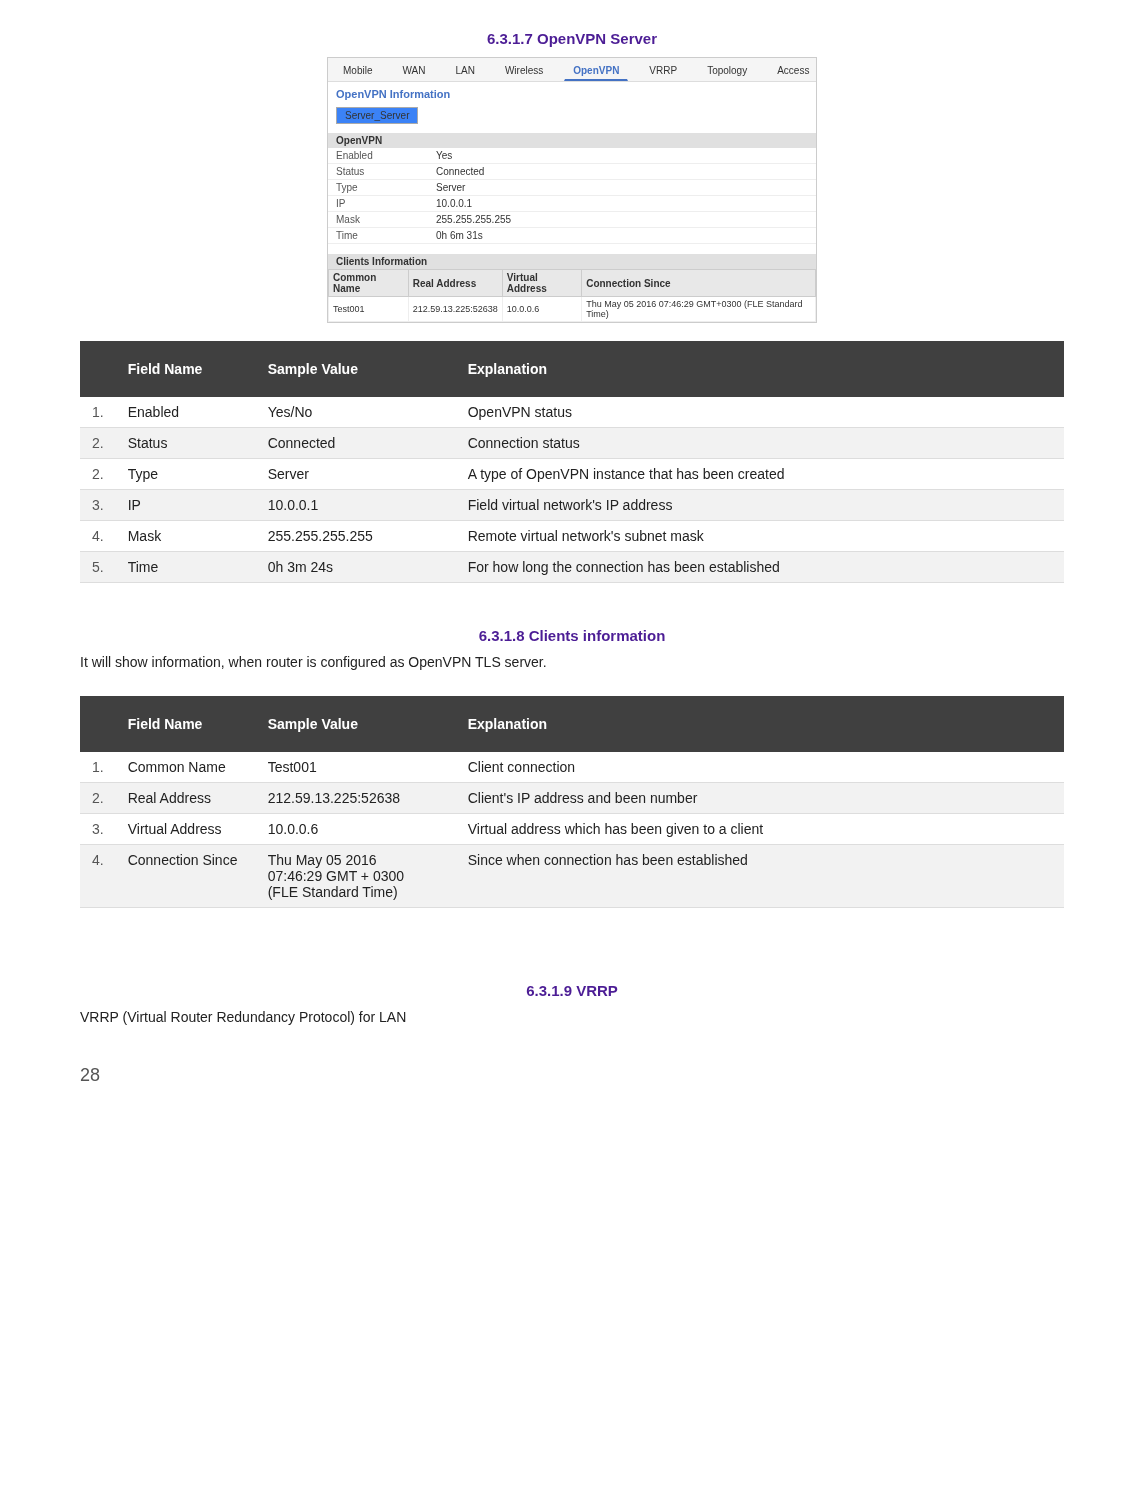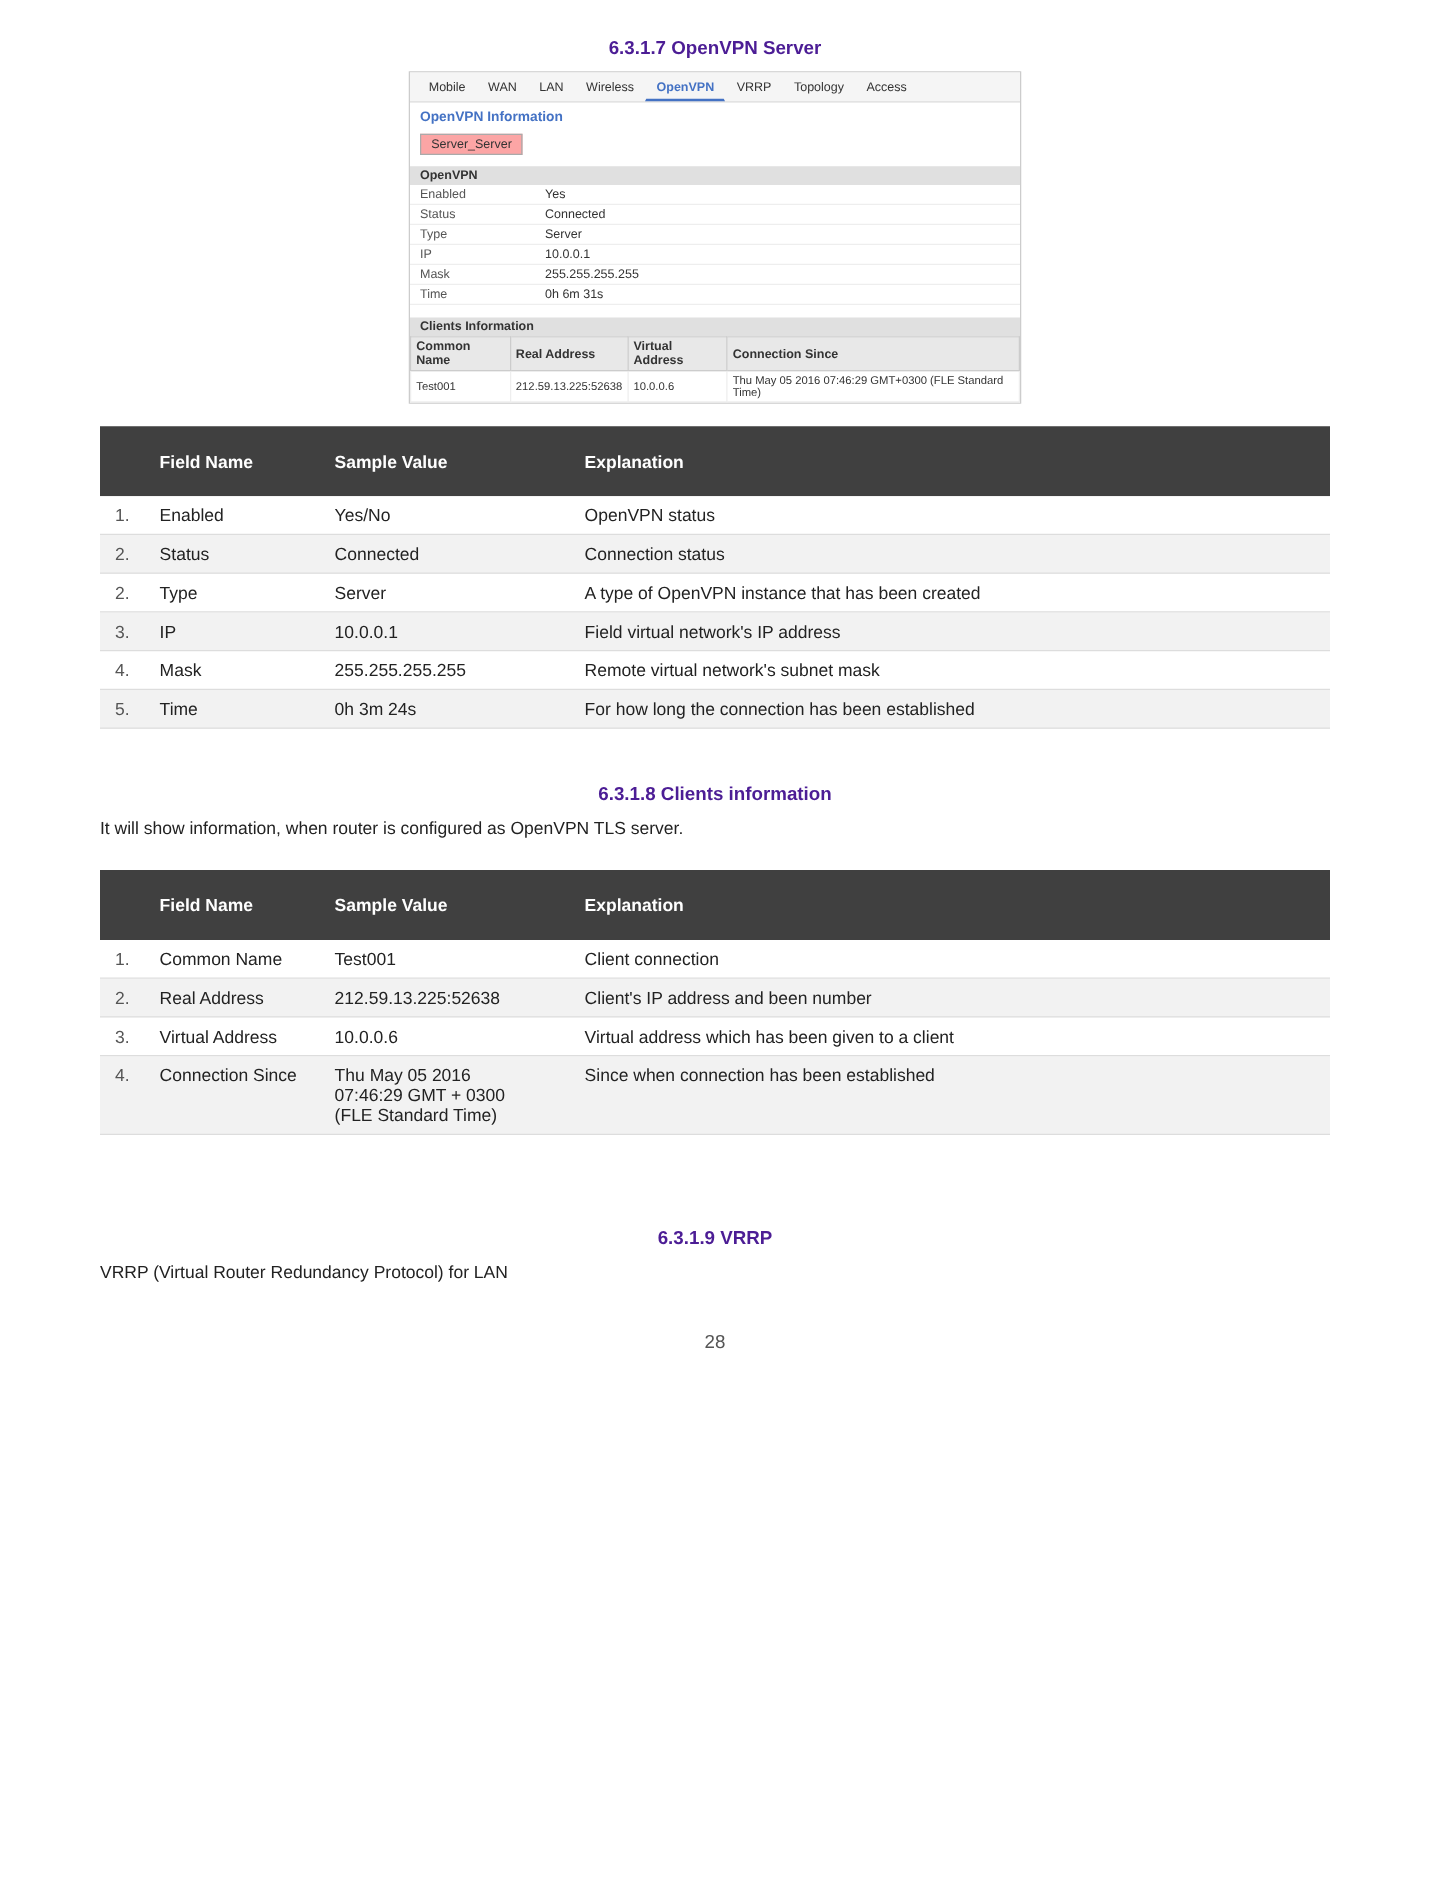--- a/index.html
+++ b/index.html
@@ -35,21 +35,21 @@
       border: 1px solid #ccc;
       width: 490px;
       background: #fff;
       font-size: 10px;
       color: #333;
     }
     .sc-nav {
       background: #f5f5f5;
       border-bottom: 1px solid #ddd;
       display: flex;
-      gap: 0;
+      gap: 12px;
       padding: 3px 6px 0 6px;
     }
     .sc-nav-tab {
       padding: 3px 8px;
       font-size: 10px;
       color: #333;
       border: 1px solid transparent;
       cursor: pointer;
     }
     .sc-nav-tab.active {
@@ -64,21 +64,21 @@
       padding: 6px 8px 4px 8px;
     }
     .sc-subtab-row {
       padding: 3px 8px;
     }
     .sc-subtab {
       border: 1px solid #aaa;
       padding: 2px 8px;
       font-size: 10px;
       display: inline-block;
-      background: #fca5a5;
+      background: #3b82f6;
     }
     .sc-section-label {
       background: #e0e0e0;
       padding: 2px 8px;
       font-size: 10px;
       font-weight: bold;
       margin-top: 6px;
     }
     .sc-table {
       width: 100%;
@@ -139,23 +139,23 @@
     .row-num {
       width: 30px;
       text-align: center;
       color: #555;
     }
     .col-field { width: 140px; }
     .col-sample { width: 200px; }
     .col-explain { }
 
     .page-num {
-      text-align: center;
+      text-align: left;
       color: #555;
-      font-size: 15px;
+      font-size: 18px;
       margin-top: 40px;
     }
 
     .spacer { height: 20px; }
   </style>
 </head>
 <body>
 
 <div>
   <div class="section-title">6.3.1.7   OpenVPN Server</div>

